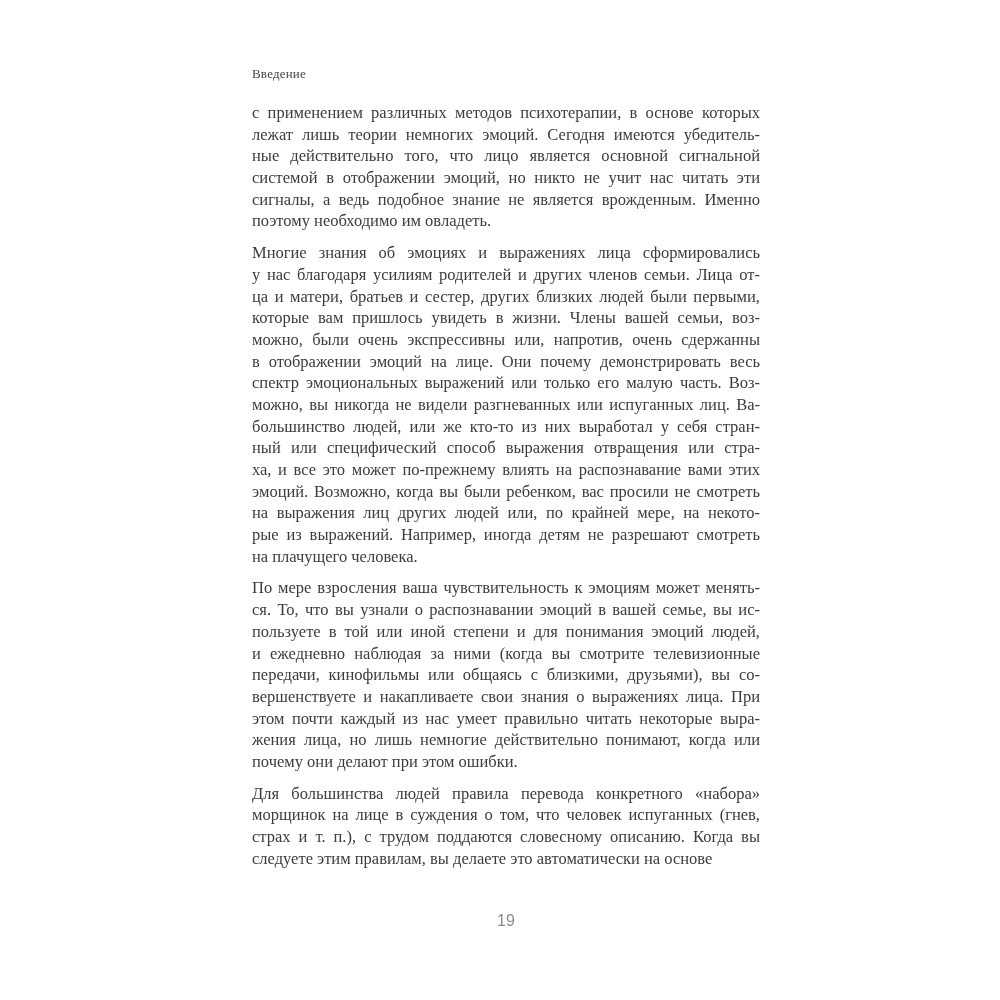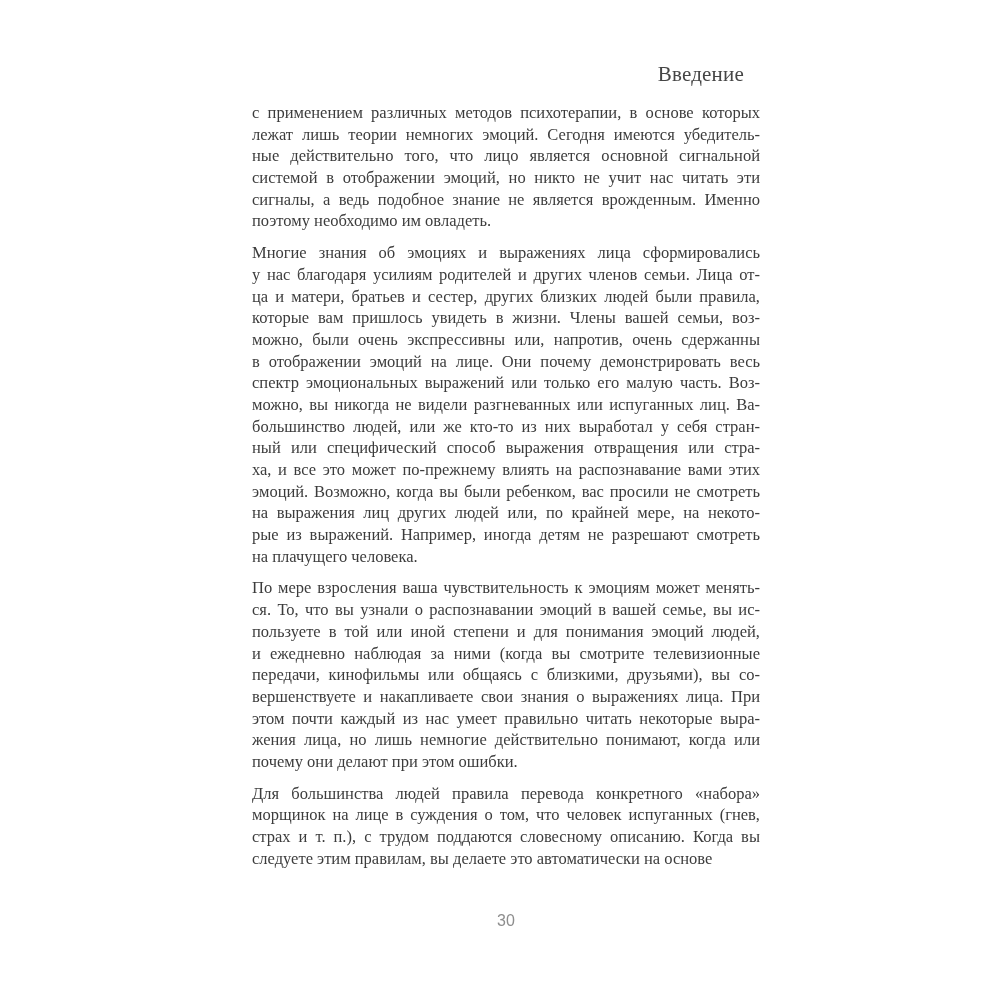--- a/index.html
+++ b/index.html
@@ -11,24 +11,24 @@
     position: relative;
     width: 1000px;
     height: 1000px;
     background: #ffffff;
     overflow: hidden;
     font-family: "Liberation Serif", serif;
   }
   .running-head {
     position: absolute;
     top: 63px;
-    left: 236px;
+    left: 252px;
     width: 508px;
-    text-align: right;
-    font-size: 21px;
+    text-align: left;
+    font-size: 13px;
     line-height: 22px;
     color: #454545;
     letter-spacing: 0.2px;
   }
   .text-block {
     position: absolute;
     top: 102px;
     left: 252px;
     width: 508px;
     color: #3c3c3c;
@@ -70,21 +70,21 @@
         <div class="line">с применением различных методов психотерапии, в основе которых</div>
         <div class="line">лежат лишь теории немногих эмоций. Сегодня имеются убедитель-</div>
         <div class="line">ные действительно того, что лицо является основной сигнальной</div>
         <div class="line">системой в отображении эмоций, но никто не учит нас читать эти</div>
         <div class="line">сигналы, а ведь подобное знание не является врожденным. Именно</div>
         <div class="line last">поэтому необходимо им овладеть.</div>
       </div>
       <div class="paragraph">
         <div class="line">Многие знания об эмоциях и выражениях лица сформировались</div>
         <div class="line">у нас благодаря усилиям родителей и других членов семьи. Лица от-</div>
-        <div class="line">ца и матери, братьев и сестер, других близких людей были правила,</div>
+        <div class="line">ца и матери, братьев и сестер, других близких людей были первыми,</div>
         <div class="line">которые вам пришлось увидеть в жизни. Члены вашей семьи, воз-</div>
         <div class="line">можно, были очень экспрессивны или, напротив, очень сдержанны</div>
         <div class="line">в отображении эмоций на лице. Они почему демонстрировать весь</div>
         <div class="line">спектр эмоциональных выражений или только его малую часть. Воз-</div>
         <div class="line">можно, вы никогда не видели разгневанных или испуганных лиц. Ва-</div>
         <div class="line">большинство людей, или же кто-то из них выработал у себя стран-</div>
         <div class="line">ный или специфический способ выражения отвращения или стра-</div>
         <div class="line">ха, и все это может по-прежнему влиять на распознавание вами этих</div>
         <div class="line">эмоций. Возможно, когда вы были ребенком, вас просили не смотреть</div>
         <div class="line">на выражения лиц других людей или, по крайней мере, на некото-</div>
@@ -103,14 +103,14 @@
         <div class="line last">почему они делают при этом ошибки.</div>
       </div>
       <div class="paragraph">
         <div class="line">Для большинства людей правила перевода конкретного «набора»</div>
         <div class="line">морщинок на лице в суждения о том, что человек испуганных (гнев,</div>
         <div class="line">страх и т. п.), с трудом поддаются словесному описанию. Когда вы</div>
         <div class="line last">следуете этим правилам, вы делаете это автоматически на основе</div>
       </div>
     </div>
 
-  <div class="page-number">30</div>
+  <div class="page-number">19</div>
 </div>
 
 </body></html>

